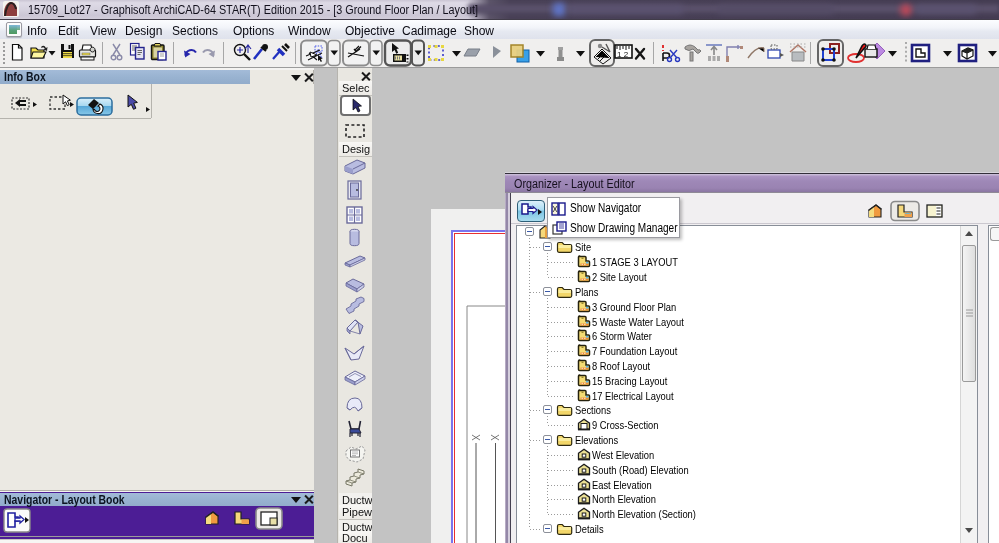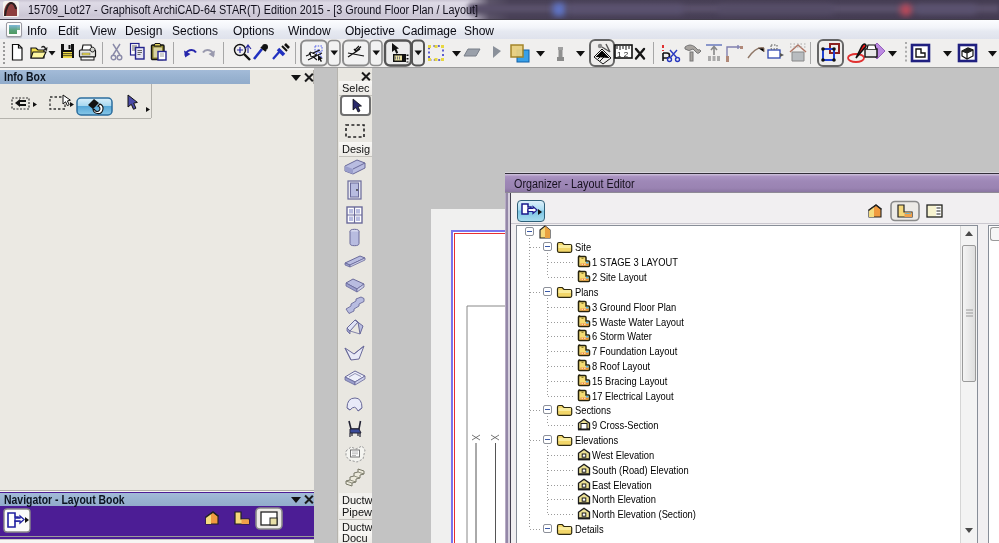--- a/index.html
+++ b/index.html
@@ -733,16 +733,30 @@
               </svg></div>
           <div class="thumb"><svg width="12" height="136">
                 <path d="M3,64 h7 M3,67 h7 M3,70 h7" stroke="#9a9a9a" stroke-width="1"></path>
               </svg></div>
           <div class="sbarrow" style="top:295px;"><svg width="16" height="16">
                 <path d="M8,12 l4,-5 h-8 z" fill="#4a4a4a"></path>
               </svg></div>
         </div>
       </div>
 
+      <div class="abs" id="popup">
+        <svg class="abs" style="left:3px;top:4px;" width="18" height="15">
+            <rect x="1" y="1" width="6" height="12" fill="#f7f3d8" stroke="#1a1a8c" stroke-width="1.4"></rect>
+            <rect x="8" y="1" width="6" height="12" fill="#fff" stroke="#1a1a8c" stroke-width="1.4"></rect>
+            <path d="M2,4 l4,6 M6,4 l-4,6" stroke="#444" stroke-width="1"></path>
+          </svg>
+        <div class="pmitem" style="top:3px;">Show Navigator</div>
+        <svg class="abs" style="left:3px;top:23px;" width="18" height="15">
+            <rect x="2" y="4" width="9" height="9" fill="#fff" stroke="#333" stroke-width="1.2"></rect>
+            <rect x="6" y="1" width="9" height="9" fill="#fff" stroke="#1a1a8c" stroke-width="1.4"></rect>
+            <path d="M8,3 h5 M8,5 h5 M8,7 h5" stroke="#1a1a8c" stroke-width="0.8"></path>
+          </svg>
+        <div class="pmitem" style="top:23px;">Show Drawing Manager</div>
+      </div>
     </div>
   </div>
 
 </div>
 
 </body></html>

